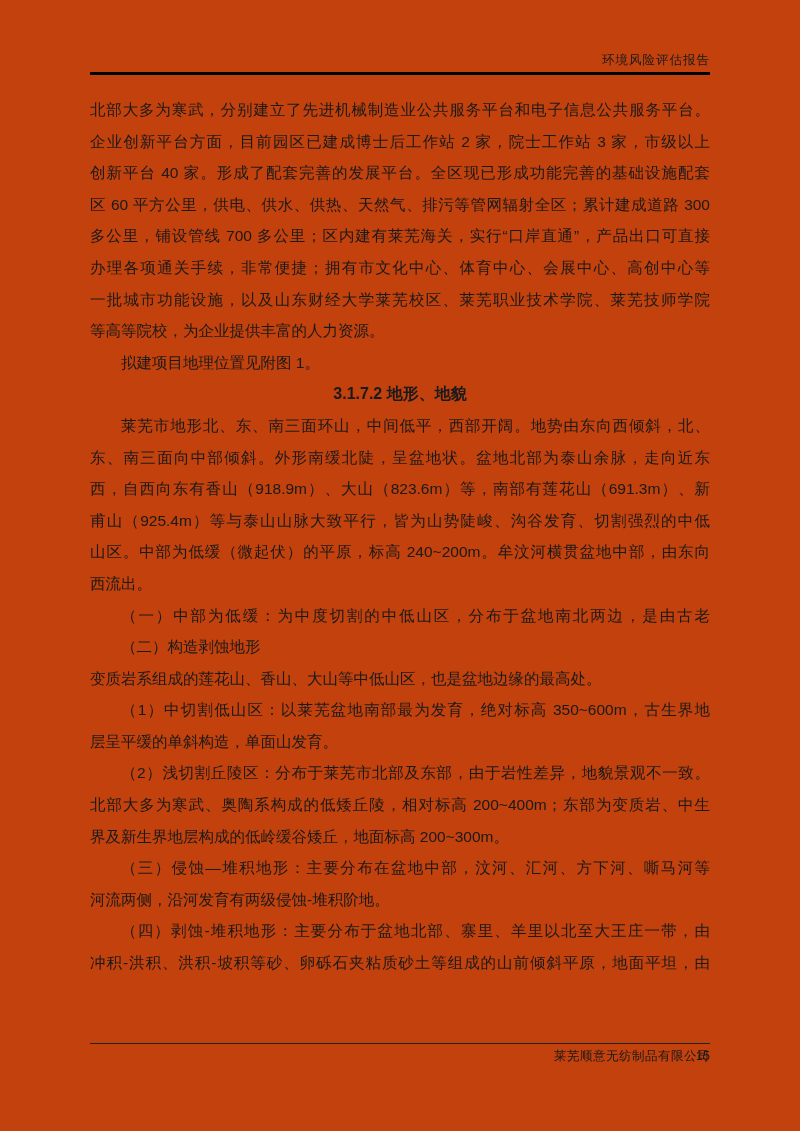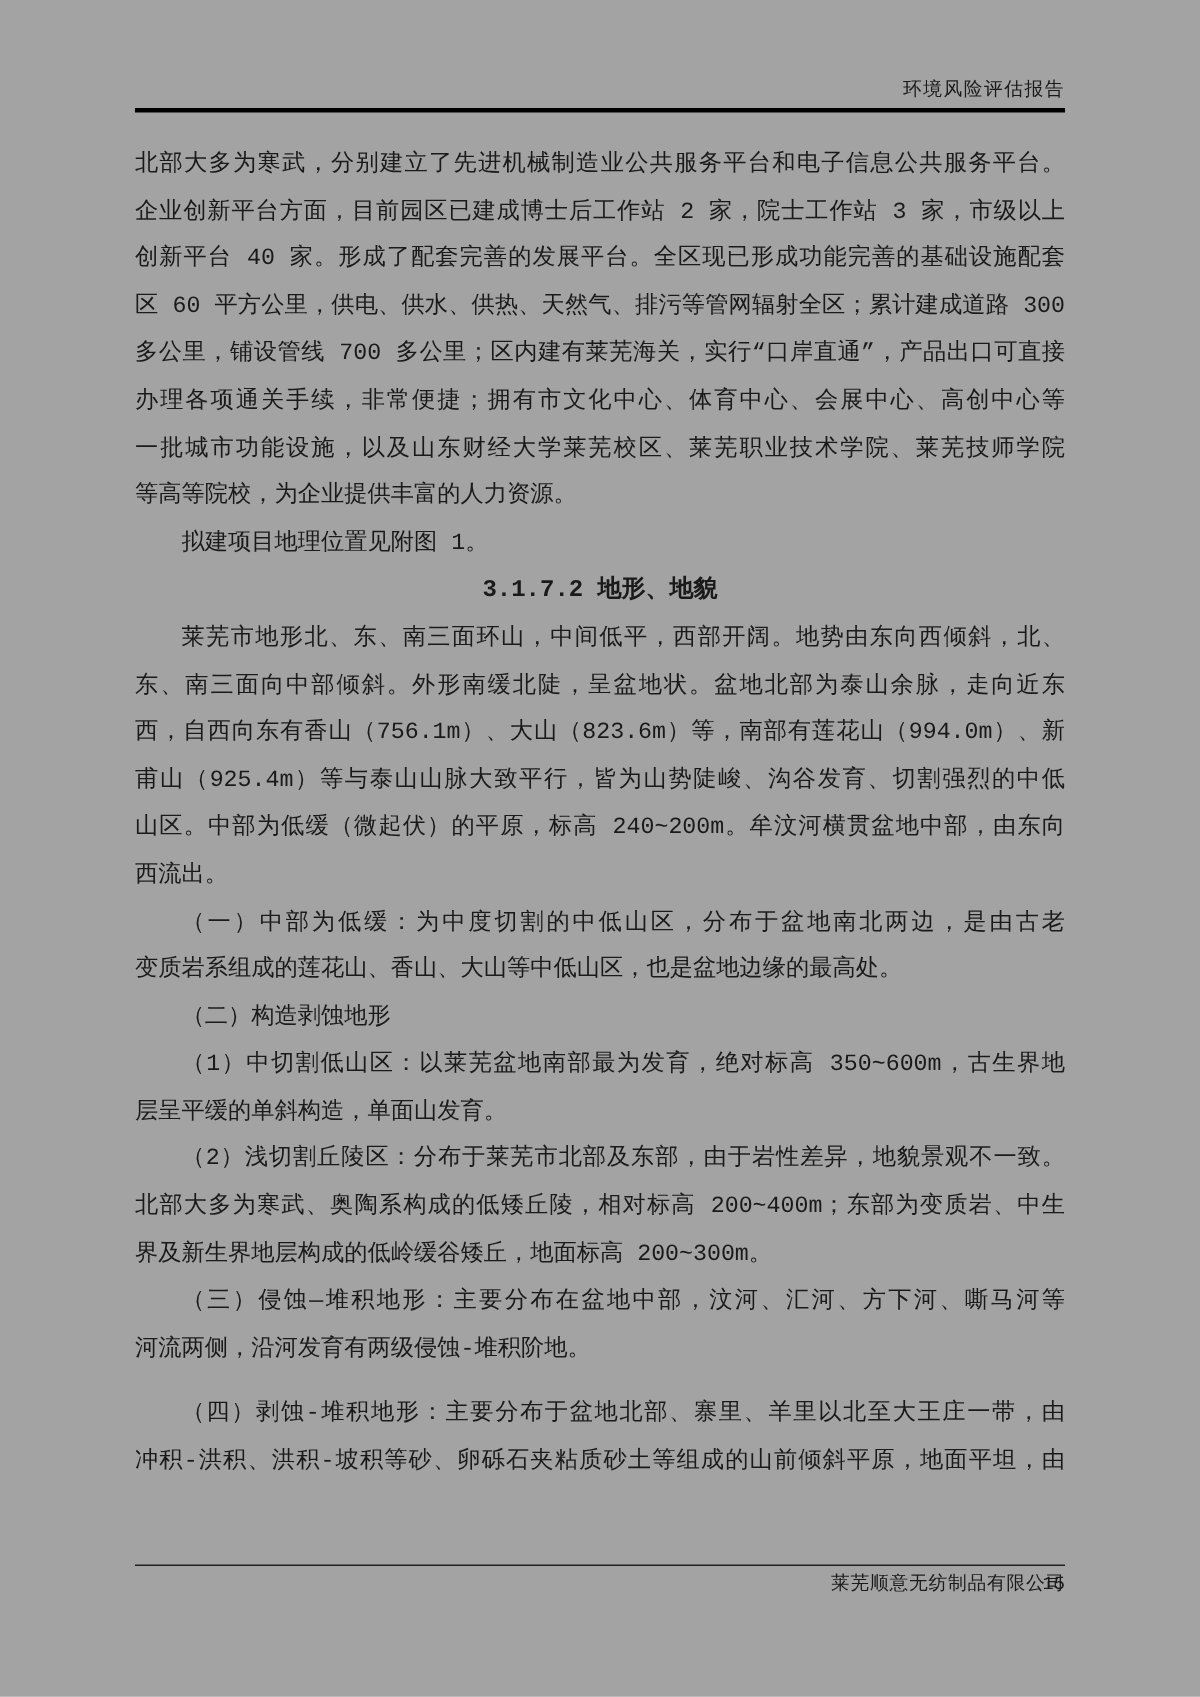--- a/index.html
+++ b/index.html
@@ -1,22 +1,22 @@
 <!DOCTYPE html>
 <html><head>
 <meta charset="utf-8">
 <style>
   html, body { margin: 0; padding: 0; }
   body { background: #ffffff; }
   .page {
     position: relative;
     width: 800px;
     height: 1131px;
-    background: #a3a3a3;
-    font-family: Liberation Mono, monospace;
+    background: #c2410c;
+    font-family: Liberation Sans, sans-serif;
     color: #1a1a1a;
     overflow: hidden;
   }
   .header-title {
     position: absolute;
     left: 90px;
     width: 620px;
     top: 52px;
     text-align: right;
     font-size: 12.5px;
@@ -40,21 +40,21 @@
     line-height: 31.6px;
   }
   .b-line {
     text-align: justify;
     text-align-last: left;
     text-justify: inter-character;
     white-space: normal;
   }
   .b-line.full { text-align-last: justify; }
   .b-line.indent { text-indent: 2em; }
-  .b-line.gap { margin-top: 12px; }
+  .b-line.gap { margin-top: 0; }
   .h-line {
     font-weight: bold;
     font-size: 16px;
     text-align: center;
   }
   .footer-rule {
     position: absolute;
     left: 90px;
     width: 620px;
     top: 1043px;
@@ -96,27 +96,27 @@
       <div class="b-line full">创新平台 40 家。形成了配套完善的发展平台。全区现已形成功能完善的基础设施配套</div>
       <div class="b-line full">区 60 平方公里，供电、供水、供热、天然气、排污等管网辐射全区；累计建成道路 300</div>
       <div class="b-line full">多公里，铺设管线 700 多公里；区内建有莱芜海关，实行“口岸直通”，产品出口可直接</div>
       <div class="b-line full">办理各项通关手续，非常便捷；拥有市文化中心、体育中心、会展中心、高创中心等</div>
       <div class="b-line full">一批城市功能设施，以及山东财经大学莱芜校区、莱芜职业技术学院、莱芜技师学院</div>
       <div class="b-line">等高等院校，为企业提供丰富的人力资源。</div>
       <div class="b-line indent">拟建项目地理位置见附图 1。</div>
       <div class="h-line">3.1.7.2 地形、地貌</div>
       <div class="b-line full indent">莱芜市地形北、东、南三面环山，中间低平，西部开阔。地势由东向西倾斜，北、</div>
       <div class="b-line full">东、南三面向中部倾斜。外形南缓北陡，呈盆地状。盆地北部为泰山余脉，走向近东</div>
-      <div class="b-line full">西，自西向东有香山（756.1m）、大山（823.6m）等，南部有莲花山（994.0m）、新</div>
+      <div class="b-line full">西，自西向东有香山（918.9m）、大山（823.6m）等，南部有莲花山（691.3m）、新</div>
       <div class="b-line full">甫山（925.4m）等与泰山山脉大致平行，皆为山势陡峻、沟谷发育、切割强烈的中低</div>
       <div class="b-line full">山区。中部为低缓（微起伏）的平原，标高 240~200m。牟汶河横贯盆地中部，由东向</div>
       <div class="b-line">西流出。</div>
       <div class="b-line full indent">（一）中部为低缓：为中度切割的中低山区，分布于盆地南北两边，是由古老</div>
+      <div class="b-line indent">（二）构造剥蚀地形</div>
       <div class="b-line">变质岩系组成的莲花山、香山、大山等中低山区，也是盆地边缘的最高处。</div>
-      <div class="b-line indent">（二）构造剥蚀地形</div>
       <div class="b-line full indent">（1）中切割低山区：以莱芜盆地南部最为发育，绝对标高 350~600m，古生界地</div>
       <div class="b-line">层呈平缓的单斜构造，单面山发育。</div>
       <div class="b-line full indent">（2）浅切割丘陵区：分布于莱芜市北部及东部，由于岩性差异，地貌景观不一致。</div>
       <div class="b-line full">北部大多为寒武、奥陶系构成的低矮丘陵，相对标高 200~400m；东部为变质岩、中生</div>
       <div class="b-line">界及新生界地层构成的低岭缓谷矮丘，地面标高 200~300m。</div>
       <div class="b-line full indent">（三）侵蚀—堆积地形：主要分布在盆地中部，汶河、汇河、方下河、嘶马河等</div>
       <div class="b-line">河流两侧，沿河发育有两级侵蚀-堆积阶地。</div>
       <div class="b-line full indent gap">（四）剥蚀-堆积地形：主要分布于盆地北部、寨里、羊里以北至大王庄一带，由</div>
       <div class="b-line full">冲积-洪积、洪积-坡积等砂、卵砾石夹粘质砂土等组成的山前倾斜平原，地面平坦，由</div>
     </div>

